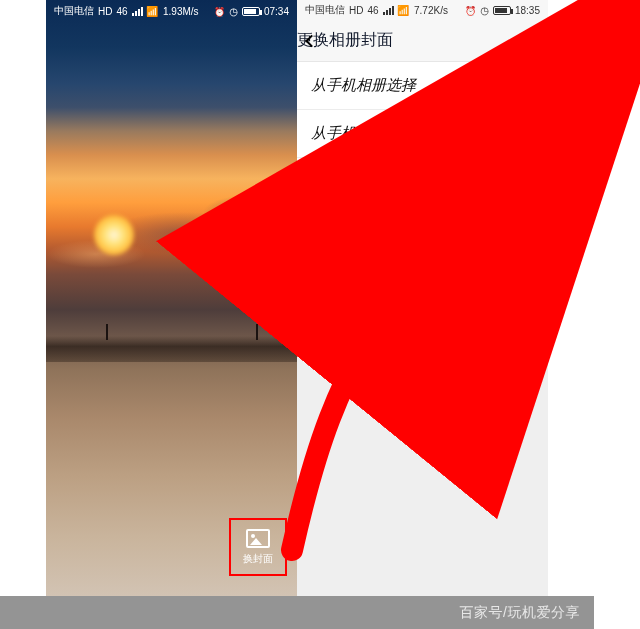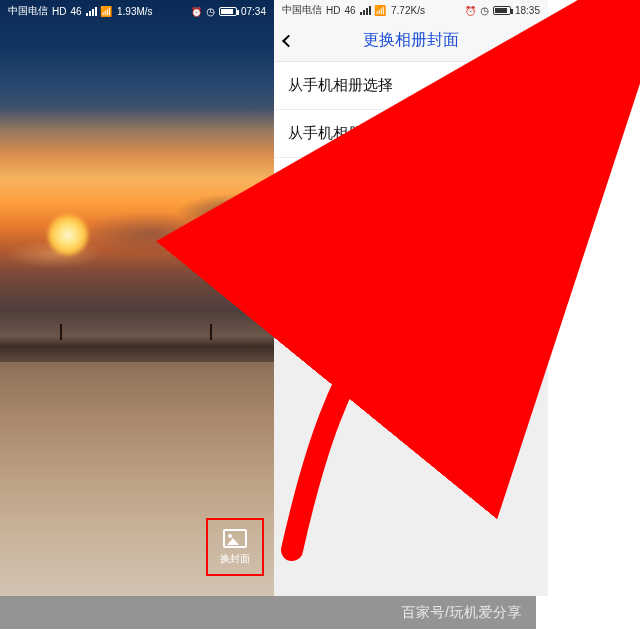--- a/index.html
+++ b/index.html
@@ -1,21 +1,21 @@
 <!DOCTYPE html>
 <html><head>
   <meta charset="utf-8">
   <style>
     * { margin: 0; padding: 0; box-sizing: border-box; }
     body {
       width: 640px; height: 629px;
       font-family: -apple-system, "PingFang SC", "Microsoft YaHei", sans-serif;
       position: relative; overflow: hidden; background: #fff;
     }
-    .container { display: flex; width: 548px; height: 596px; }
+    .container { display: flex; width: 548px; height: 596px; padding-left: 46px; }
     .phone { width: 320px; height: 596px; position: relative; overflow: hidden; }
 
     
     .phone-left { background: #000; }
     .wallpaper {
       position: absolute; inset: 0;
       background:
         linear-gradient(180deg,
           #0a2a55 0%, #12365f 8%, #26466e 14%, #3d4f6b 18%,
           #997a5e 22%, #d98f4e 26%, #f7b35e 30%, #ff9e3d 34%,
@@ -91,26 +91,26 @@
 
     .titlebar {
       height: 42px; background: #f7f7f7; display: flex; align-items: center;
       position: relative; border-bottom: 1px solid #e6e6e6;
     }
     .back-ic {
       position: absolute; left: 10px; top: 50%; transform: translateY(-50%);
       width: 9px; height: 9px; border-left: 2px solid #000; border-bottom: 2px solid #000;
       transform: translateY(-50%) rotate(45deg);
     }
-    .titlebar .title { flex: 1; text-align: center; font-size: 16px; color: #1d4ed8; font-weight: 500; }
+    .titlebar .title { flex: 1; text-align: left; font-size: 16px; color: #0f172a; font-weight: 500; }
 
     .red-frame {
       outline: 2px solid #ff0000; margin: -1px 0 0 0;
     }
-    .menu { background: #c4b5fd; }
+    .menu { background: #c4b5fd; font-style: italic; }
     .menu-item {
       background: #fff; padding: 0 14px;
       display: flex; align-items: center; justify-content: space-between;
       min-height: 48px;
     }
     .menu-item + .menu-item { border-top: 1px solid #ececec; }
     .menu-item .txt { display: flex; flex-direction: column; gap: 2px; }
     .menu-item .lbl { font-size: 15px; color: #101010; }
     .menu-item .sub { font-size: 12px; color: #8c8c8c; }
     .chev {
@@ -123,21 +123,21 @@
     
     .arrow {
       position: absolute; pointer-events: none;
       left: 280px; top: 250px;
       width: 175px; height: 320px;
     }
     .arrow svg { position: absolute; inset: 0; overflow: visible; }
 
     
     .watermark {
-      position: absolute; left: 0; bottom: 0; width: 536px; height: 33px;
+      position: absolute; left: 0; bottom: 0; width: 594px; height: 33px;
       background: rgba(0,0,0,.42);
       color: #e8e8e8; font-size: 14px;
       display: flex; align-items: center; justify-content: flex-end;
       padding-right: 14px; letter-spacing: .5px;
     }
   </style>
 </head>
 <body>
 
 <div class="container">

